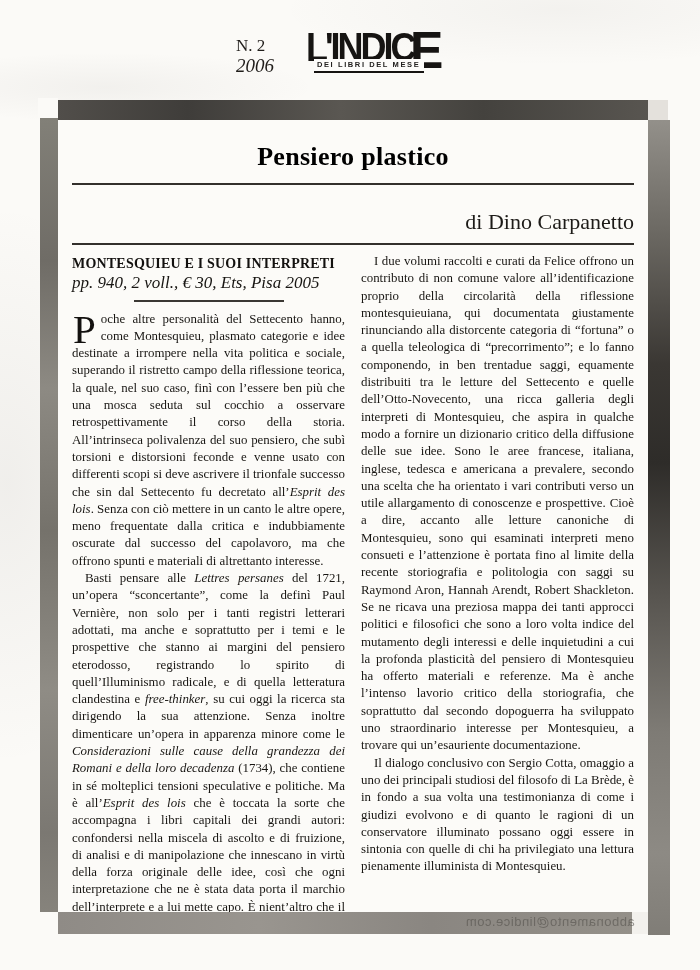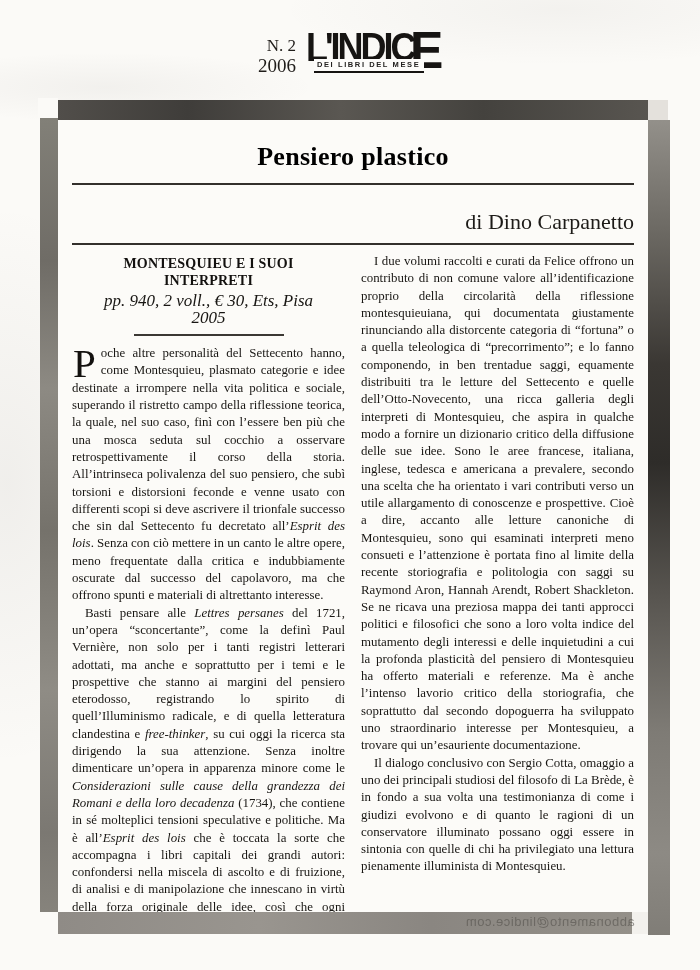--- a/index.html
+++ b/index.html
@@ -7,23 +7,23 @@
   .page {
     position:relative; width:700px; height:970px; overflow:hidden;
     background:#fbfaf7;
     background-image:
       radial-gradient(ellipse 300px 50px at 15% 9%, rgba(90,85,80,0.06), transparent 70%),
       radial-gradient(ellipse 400px 80px at 80% 1%, rgba(90,85,80,0.05), transparent 70%),
       radial-gradient(ellipse 200px 400px at 1% 50%, rgba(90,85,80,0.07), transparent 70%);
     font-family:"Liberation Serif", serif; color:#1b1916;
   }
   
-  .issue { position:absolute; top:36px; left:236px; width:60px; text-align:right;
+  .issue { position:absolute; top:36px; left:236px; width:60px; text-align:left;
            font-size:17px; line-height:20px; color:#201d1a; }
-  .issue .yr { font-size:19px; }
+  .issue .yr { font-size:19px;font-style:italic; }
   .logo { position:absolute; left:306px; top:26px; width:150px; height:52px; }
   .logo-main { position:absolute; left:0; top:0; font-family:"Liberation Sans", sans-serif;
                font-weight:900; font-size:36px; line-height:36px; letter-spacing:-3px;
                transform:scaleY(1.15); transform-origin:top left; color:#161412; }
   .logo-e { position:absolute; left:104px; top:-2px; font-family:"Liberation Sans", sans-serif;
             font-weight:900; font-size:50px; line-height:50px; letter-spacing:-2px;
             transform:scaleY(1.05); transform-origin:top left; color:#161412; }
   .logo-sub { position:absolute; left:8px; top:33px; background:#fdfcfa;
               font-family:"Liberation Sans", sans-serif; font-weight:bold; font-size:7.5px;
               letter-spacing:1.6px; padding:1px 4px 2px 3px; border-bottom:2.5px solid #161412;
@@ -50,21 +50,21 @@
   .content { position:absolute; left:58px; top:120px; width:590px; height:792px;
              background:#fcfbf8; padding:0 14px; overflow:hidden; }
   .art-title { text-align:center; margin-top:22px; font-size:26px; font-weight:bold;
                letter-spacing:0.3px; color:#000000; }
   .rule { height:2px; background:#33302c; margin-top:11px; }
   .byline { text-align:right; font-size:22px; margin-top:24px; color:#1d1b18; }
   .rule.r2 { margin-top:8px; }
   .cols { display:flex; gap:16px; margin-top:8px; }
   .col { flex:1; min-width:0; font-size:12.9px; line-height:17.3px; text-align:justify;
          color:#181613; }
-  .book { text-align:center; margin:2px 18px 9px; }
+  .book { text-align:left; margin:2px 0 9px; }
   .book-title { font-size:14px; font-weight:bold; letter-spacing:0.2px; color:#13110f; }
   .book-editor { font-size:14.5px; margin-top:3px; }
   .book-details { font-size:17px; font-style:italic; margin-top:2px; }
   .book-rule { width:150px; height:2px; background:#3b3834; margin:8px auto 0; }
   .col p { margin:0; }
   .col p.indent { text-indent:13px; }
   .dropcap { float:left; font-size:41px; line-height:31px; padding:3px 5px 0 1px;
              color:#13110f; }
   em { font-style:italic; }
 </style>

